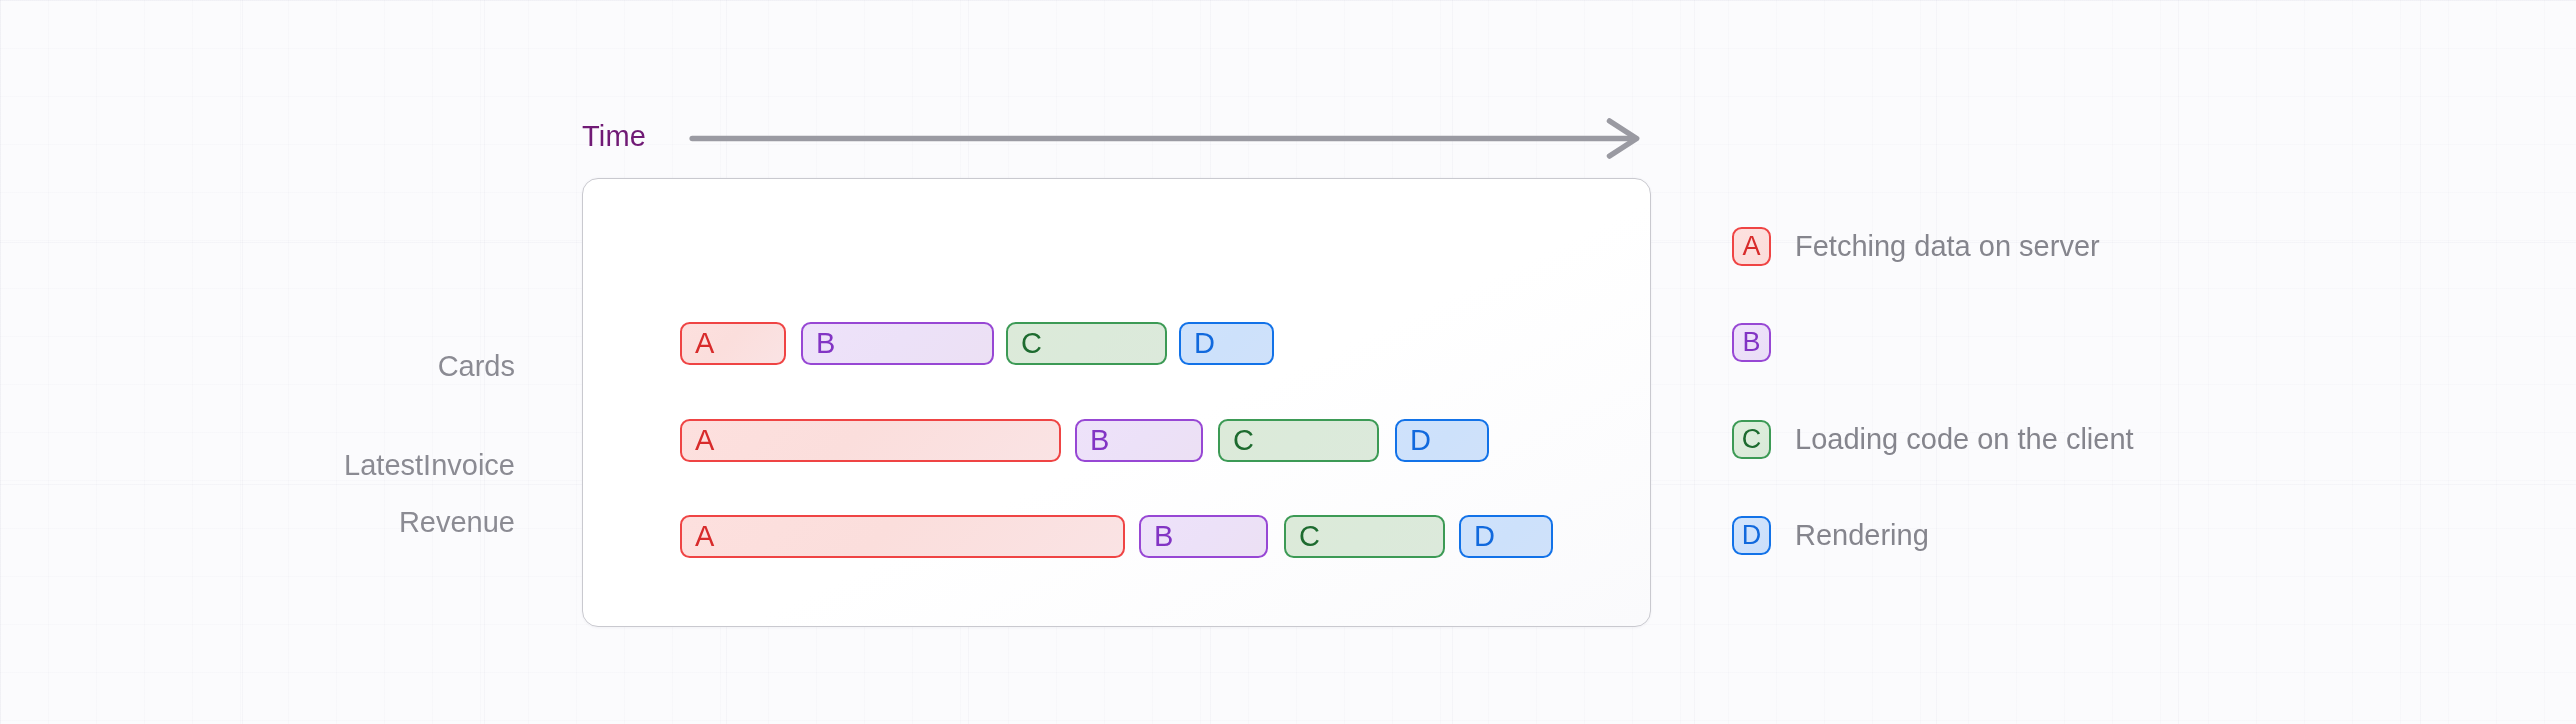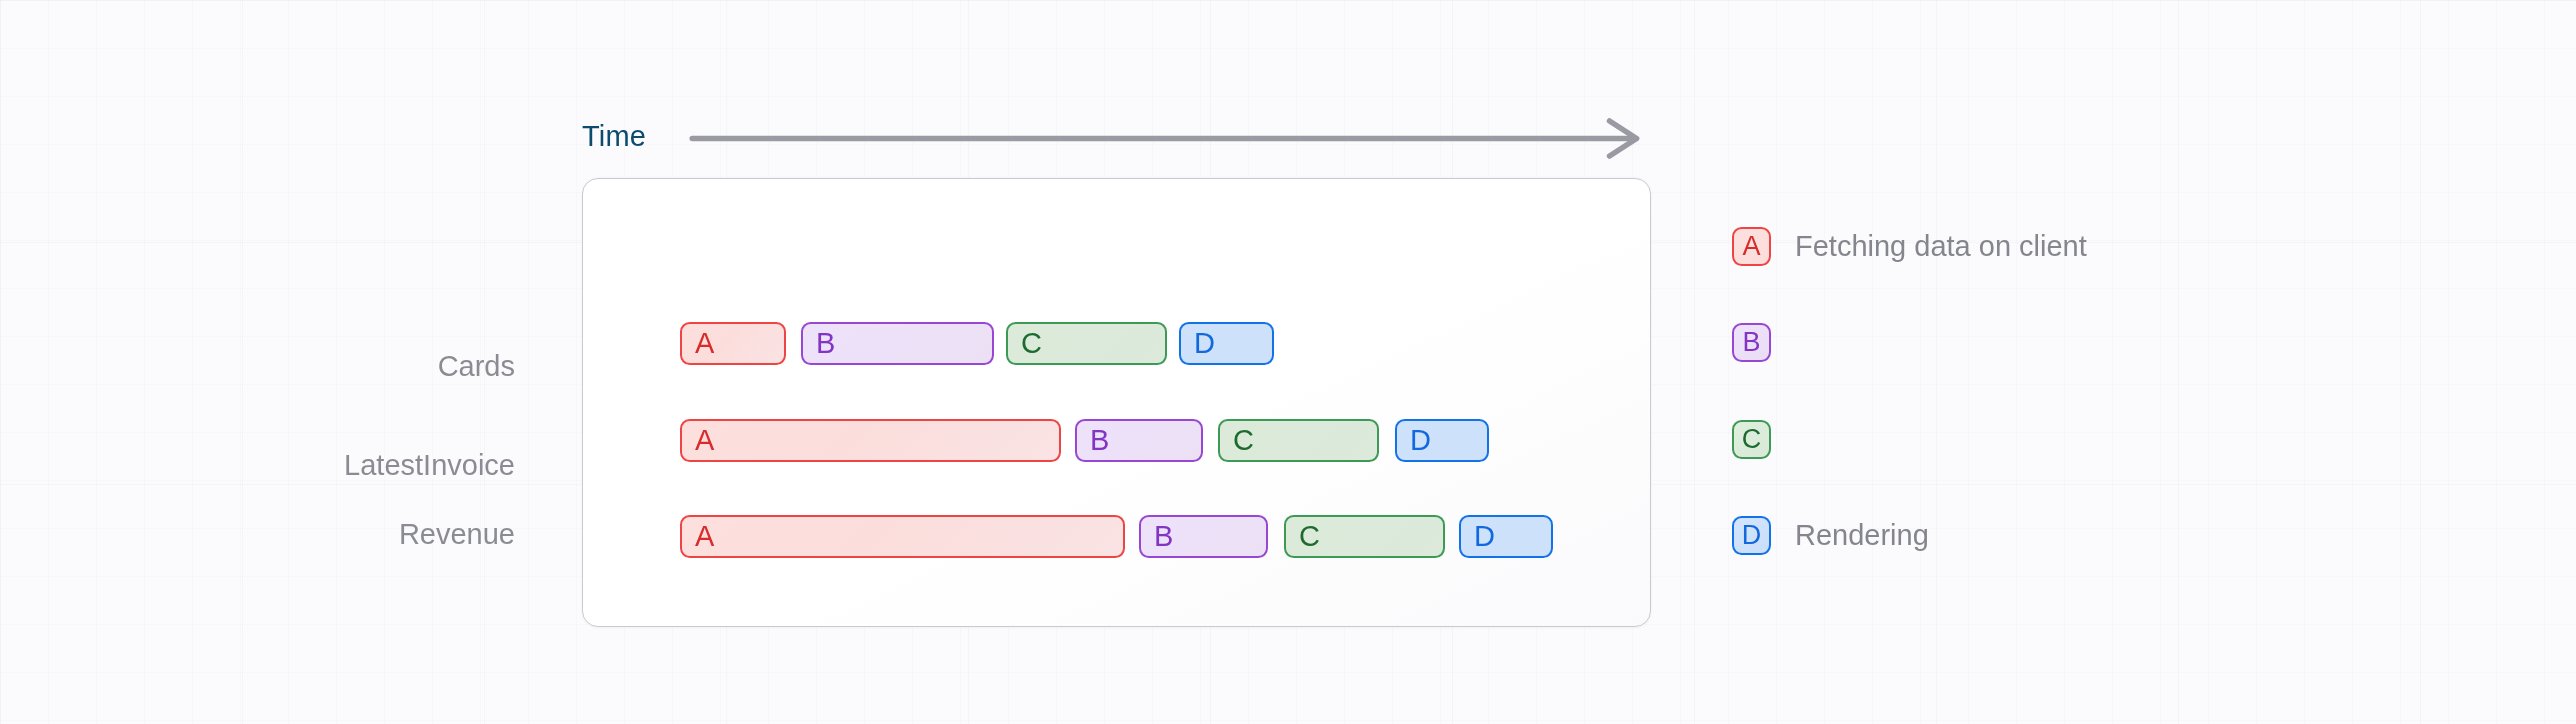--- a/index.html
+++ b/index.html
@@ -35,21 +35,21 @@
     left: 582px;
     top: 117px;
     width: 1071px;
     height: 43px;
   }
   #time-label {
     position: absolute;
     left: 0;
     top: 3.2px;
     font-size: 29px;
-    color: #0c4a6e;
+    color: #701a75;
     letter-spacing: 0.2px;
     white-space: nowrap;
   }
   #time-arrow-svg {
     position: absolute;
     left: 105px;
     top: 0;
     width: 966px;
     height: 43px;
   }
@@ -68,21 +68,21 @@
     width: 322px;
     height: 48px;
     line-height: 48px;
     text-align: right;
     font-size: 29px;
     color: #8b8b93;
     white-space: nowrap;
   }
   .row-label.r0 { top: 7px; margin-top: 29px; }
   .row-label.r1 { top: 110px; margin-top: 25px; }
-  .row-label.r2 { top: 204px; }
+  .row-label.r2 { top: 192px; }
 
   
   #timeline-card {
     position: absolute;
     left: 582px;
     top: 178px;
     width: 1069px;
     height: 449px;
     background: linear-gradient(155deg, #ffffff 0%, #ffffff 55%, #fafafc 100%);
     border: 1.2px solid #c9c9cf;
@@ -250,33 +250,34 @@
         <span class="bar-letter">D</span>
       </div>
     </div>
 
   <div id="legend">
 
     <div class="legend-item l0">
       <div class="legend-badge step-A">
         <span class="badge-letter">A</span>
       </div>
-      <div class="legend-text">Fetching data on client</div>
+      <div class="legend-text">Fetching data on server</div>
     </div>
 
     <div class="legend-item l1">
       <div class="legend-badge step-B">
         <span class="badge-letter">B</span>
       </div>
     </div>
 
     <div class="legend-item l2">
       <div class="legend-badge step-C">
         <span class="badge-letter">C</span>
       </div>
+      <div class="legend-text">Loading code on the client</div>
     </div>
 
     <div class="legend-item l3">
       <div class="legend-badge step-D">
         <span class="badge-letter">D</span>
       </div>
       <div class="legend-text">Rendering</div>
     </div>
 
   </div>

